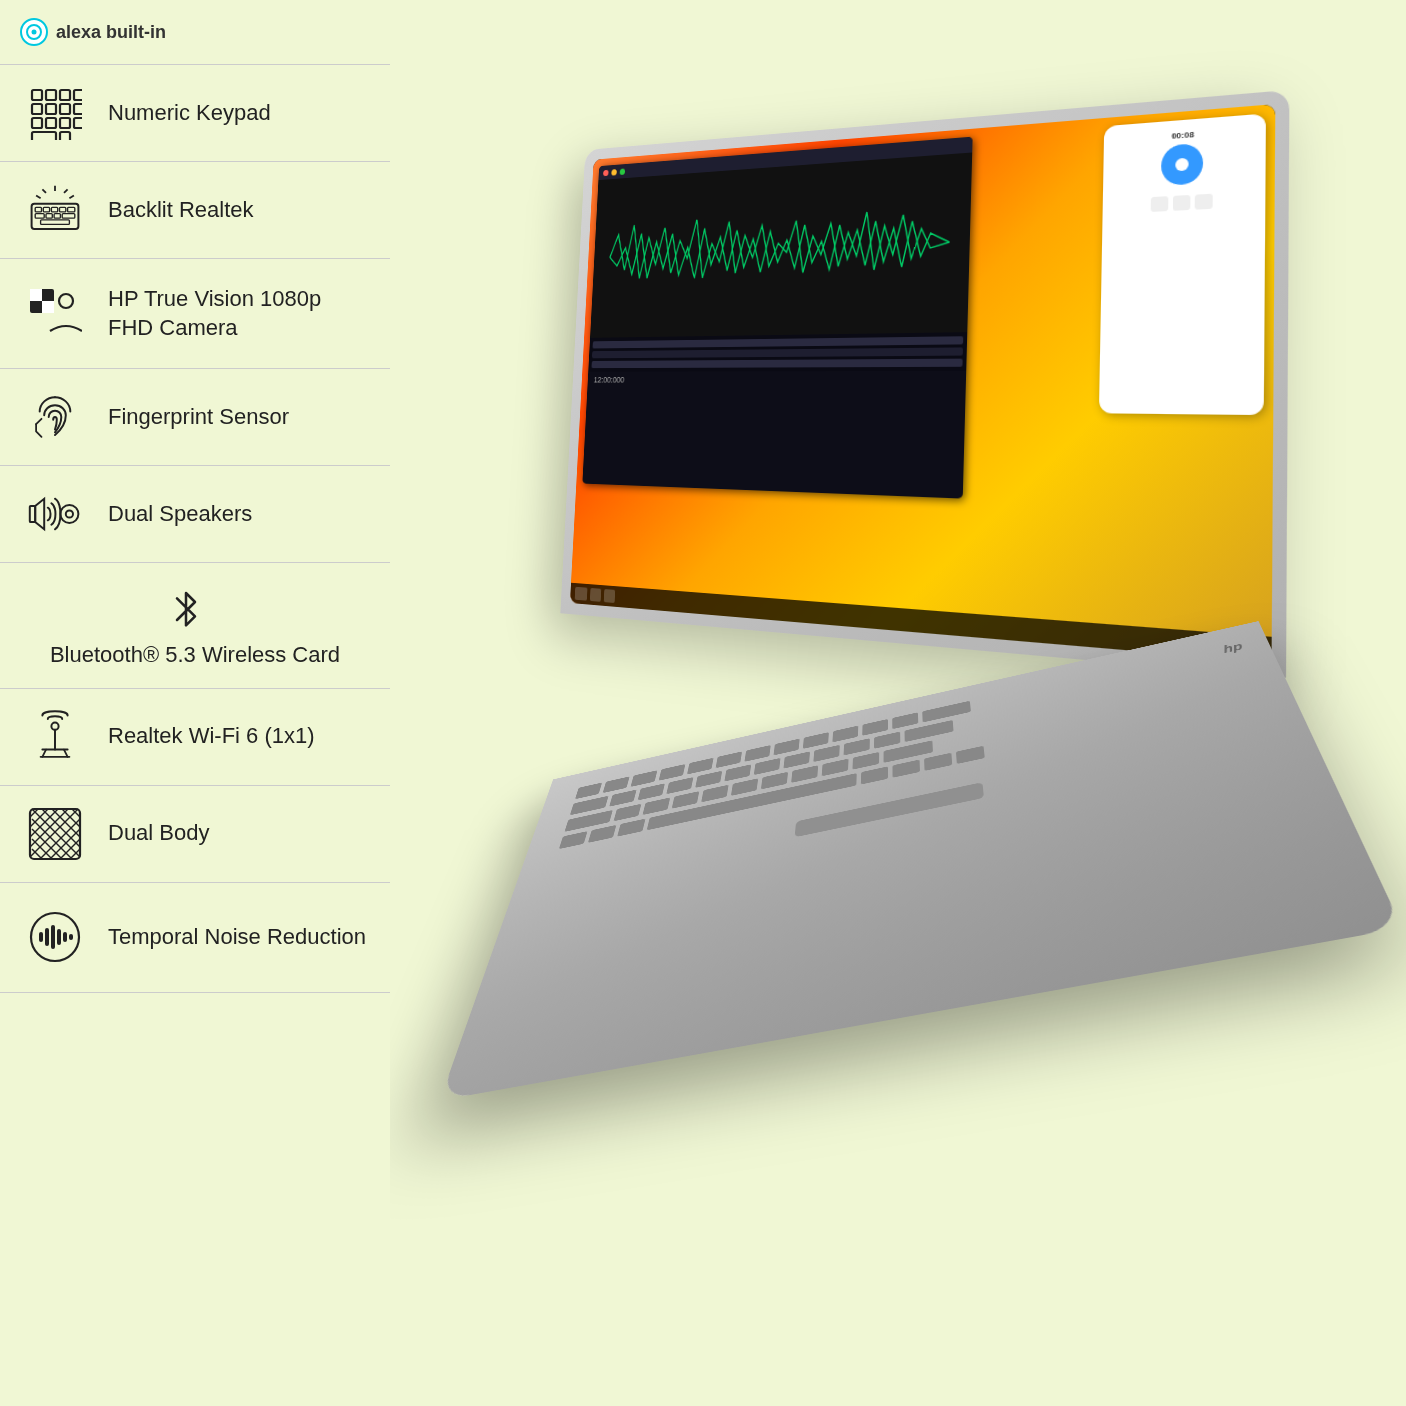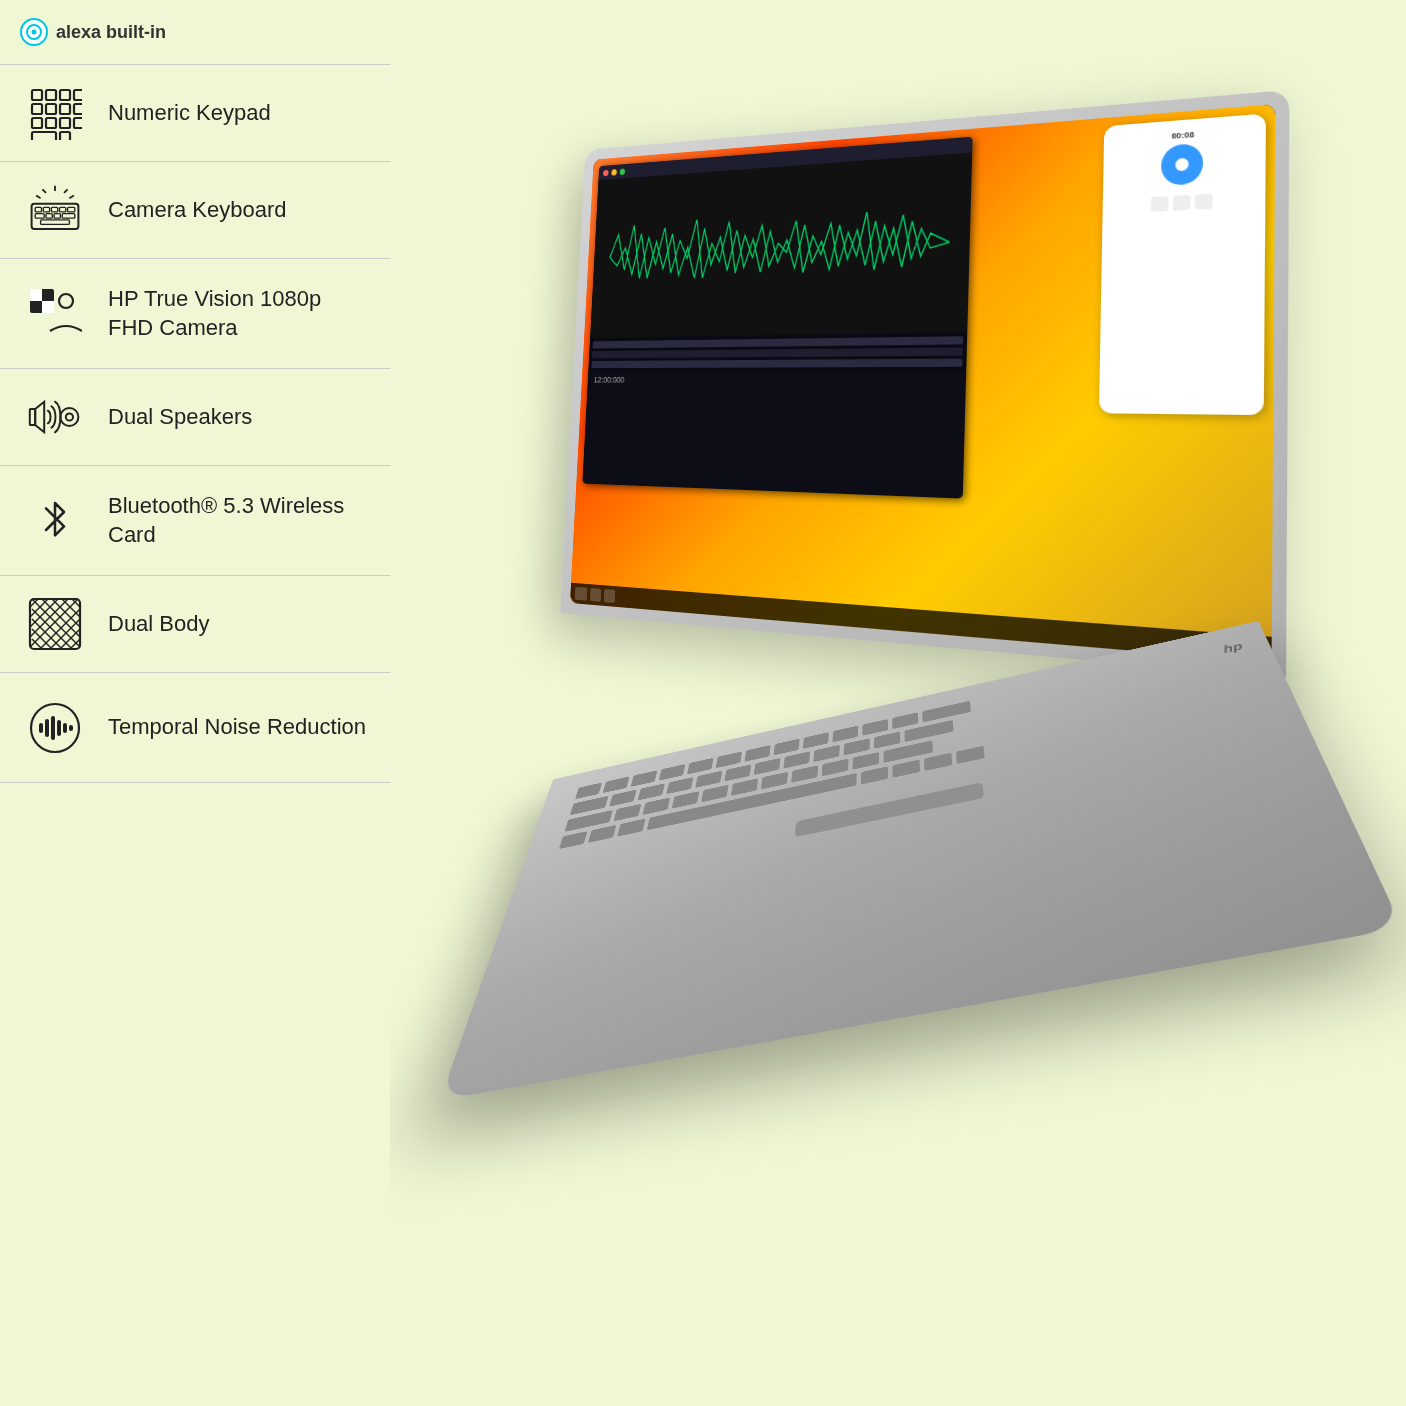--- a/index.html
+++ b/index.html
@@ -180,66 +180,99 @@
             <rect x="44" y="24" width="8" height="5" rx="1" stroke="#222" stroke-width="1.5" fill="none"></rect>
 
             <rect x="8" y="31" width="10" height="5" rx="1" stroke="#222" stroke-width="1.5" fill="none"></rect>
             <rect x="20" y="31" width="7" height="5" rx="1" stroke="#222" stroke-width="1.5" fill="none"></rect>
             <rect x="29" y="31" width="7" height="5" rx="1" stroke="#222" stroke-width="1.5" fill="none"></rect>
             <rect x="38" y="31" width="14" height="5" rx="1" stroke="#222" stroke-width="1.5" fill="none"></rect>
 
             <rect x="14" y="38" width="32" height="5" rx="1" stroke="#222" stroke-width="1.5" fill="none"></rect>
           </svg>
         </div>
-        <span class="feature-label">Camera Keyboard</span>
+        <span class="feature-label">Backlit Realtek</span>
       </div>
 
       <div class="feature-item" style="min-height:110px;">
         <div class="feature-icon">
           <svg viewBox="0 0 54 54" fill="none" xmlns="http://www.w3.org/2000/svg">
 
             <rect x="2" y="2" width="24" height="24" rx="2" fill="#222"></rect>
             <rect x="2" y="2" width="12" height="12" fill="white"></rect>
             <rect x="14" y="14" width="12" height="12" fill="white"></rect>
 
             <circle cx="38" cy="14" r="7" stroke="#222" stroke-width="2.2" fill="none"></circle>
             <path d="M22 44 Q38 34 54 44" stroke="#222" stroke-width="2.2" fill="none"></path>
           </svg>
         </div>
         <span class="feature-label">HP True Vision 1080p FHD Camera</span>
       </div>
 
+      <div class="feature-item">
+        <div class="feature-icon">
+          <svg viewBox="0 0 54 60" fill="none" xmlns="http://www.w3.org/2000/svg">
+            <path d="M27 8 C18 8 10 15 10 24" stroke="#222" stroke-width="2.2" fill="none" stroke-linecap="round"></path>
+            <path d="M27 8 C36 8 44 15 44 24" stroke="#222" stroke-width="2.2" fill="none" stroke-linecap="round"></path>
+            <path d="M15 28 C15 22 20 17 27 17 C34 17 39 22 39 28 C39 36 34 44 27 50" stroke="#222" stroke-width="2.2" fill="none" stroke-linecap="round"></path>
+            <path d="M20 30 C20 26 23 23 27 23 C31 23 34 26 34 30 C34 36 31 42 27 47" stroke="#222" stroke-width="2.2" fill="none" stroke-linecap="round"></path>
+            <path d="M25 33 C25 31 26 30 27 30 C28 30 29 31 29 33 C29 37 28 41 27 44" stroke="#222" stroke-width="2.2" fill="none" stroke-linecap="round"></path>
+
+            <path d="M6 38 L12 32" stroke="#222" stroke-width="2" fill="none" stroke-linecap="round"></path>
+            <path d="M6 38 L6 46 L12 52" stroke="#222" stroke-width="2" fill="none" stroke-linecap="round"></path>
+          </svg>
+        </div>
+        <span class="feature-label">Fingerprint Sensor</span>
+      </div>
 
       <div class="feature-item">
         <div class="feature-icon">
           <svg viewBox="0 0 60 54" fill="none" xmlns="http://www.w3.org/2000/svg">
 
             <path d="M8 18 L18 10 L18 44 L8 36 Z" stroke="#222" stroke-width="2.2" fill="none"></path>
             <rect x="2" y="18" width="6" height="18" rx="1" stroke="#222" stroke-width="2.2" fill="none"></rect>
 
             <path d="M22 20 C26 22 26 32 22 34" stroke="#222" stroke-width="2.2" fill="none" stroke-linecap="round"></path>
             <path d="M26 15 C32 19 32 35 26 39" stroke="#222" stroke-width="2.2" fill="none" stroke-linecap="round"></path>
             <path d="M30 10 C38 15 38 39 30 44" stroke="#222" stroke-width="2.2" fill="none" stroke-linecap="round"></path>
 
             <circle cx="46" cy="27" r="10" stroke="#222" stroke-width="2.2" fill="none"></circle>
             <circle cx="46" cy="27" r="4" stroke="#222" stroke-width="2.2" fill="none"></circle>
           </svg>
         </div>
         <span class="feature-label">Dual Speakers</span>
       </div>
 
-      <div class="feature-item" style="min-height:110px;">
+      <div class="feature-item" style="min-height:110px;flex-direction:column;">
         <div class="feature-icon">
           <svg viewBox="0 0 40 60" fill="none" xmlns="http://www.w3.org/2000/svg">
             <path d="M10 16 L30 36 L20 46 L20 10 L30 20 L10 40" stroke="#222" stroke-width="2.8" fill="none" stroke-linecap="round" stroke-linejoin="round"></path>
           </svg>
         </div>
         <span class="feature-label">Bluetooth® 5.3 Wireless Card</span>
       </div>
 
+      <div class="feature-item">
+        <div class="feature-icon">
+          <svg viewBox="0 0 60 60" fill="none" xmlns="http://www.w3.org/2000/svg">
+
+            <circle cx="30" cy="18" r="4" stroke="#222" stroke-width="2.2" fill="none"></circle>
+            <path d="M22 10 C22 6 38 6 38 10" stroke="#222" stroke-width="2.2" fill="none" stroke-linecap="round"></path>
+            <path d="M16 6 C16 0 44 0 44 6" stroke="#222" stroke-width="2.2" fill="none" stroke-linecap="round"></path>
+
+            <line x1="30" y1="22" x2="30" y2="44" stroke="#222" stroke-width="2.2" stroke-linecap="round"></line>
+
+            <path d="M16 44 L30 44 L44 44" stroke="#222" stroke-width="2.2" stroke-linecap="round"></path>
+            <path d="M20 44 L16 52" stroke="#222" stroke-width="2" stroke-linecap="round"></path>
+            <path d="M40 44 L44 52" stroke="#222" stroke-width="2" stroke-linecap="round"></path>
+            <path d="M14 52 L46 52" stroke="#222" stroke-width="2" stroke-linecap="round"></path>
+          </svg>
+        </div>
+        <span class="feature-label">Realtek Wi-Fi 6 (1x1)</span>
+      </div>
 
       <div class="feature-item">
         <div class="feature-icon">
           <svg viewBox="0 0 54 54" fill="none" xmlns="http://www.w3.org/2000/svg">
 
             <rect x="2" y="2" width="50" height="50" rx="4" stroke="#222" stroke-width="2.2" fill="none"></rect>
 
             <line x1="2" y1="10" x2="10" y2="2" stroke="#222" stroke-width="1.5"></line>
             <line x1="2" y1="20" x2="20" y2="2" stroke="#222" stroke-width="1.5"></line>
             <line x1="2" y1="30" x2="30" y2="2" stroke="#222" stroke-width="1.5"></line>

